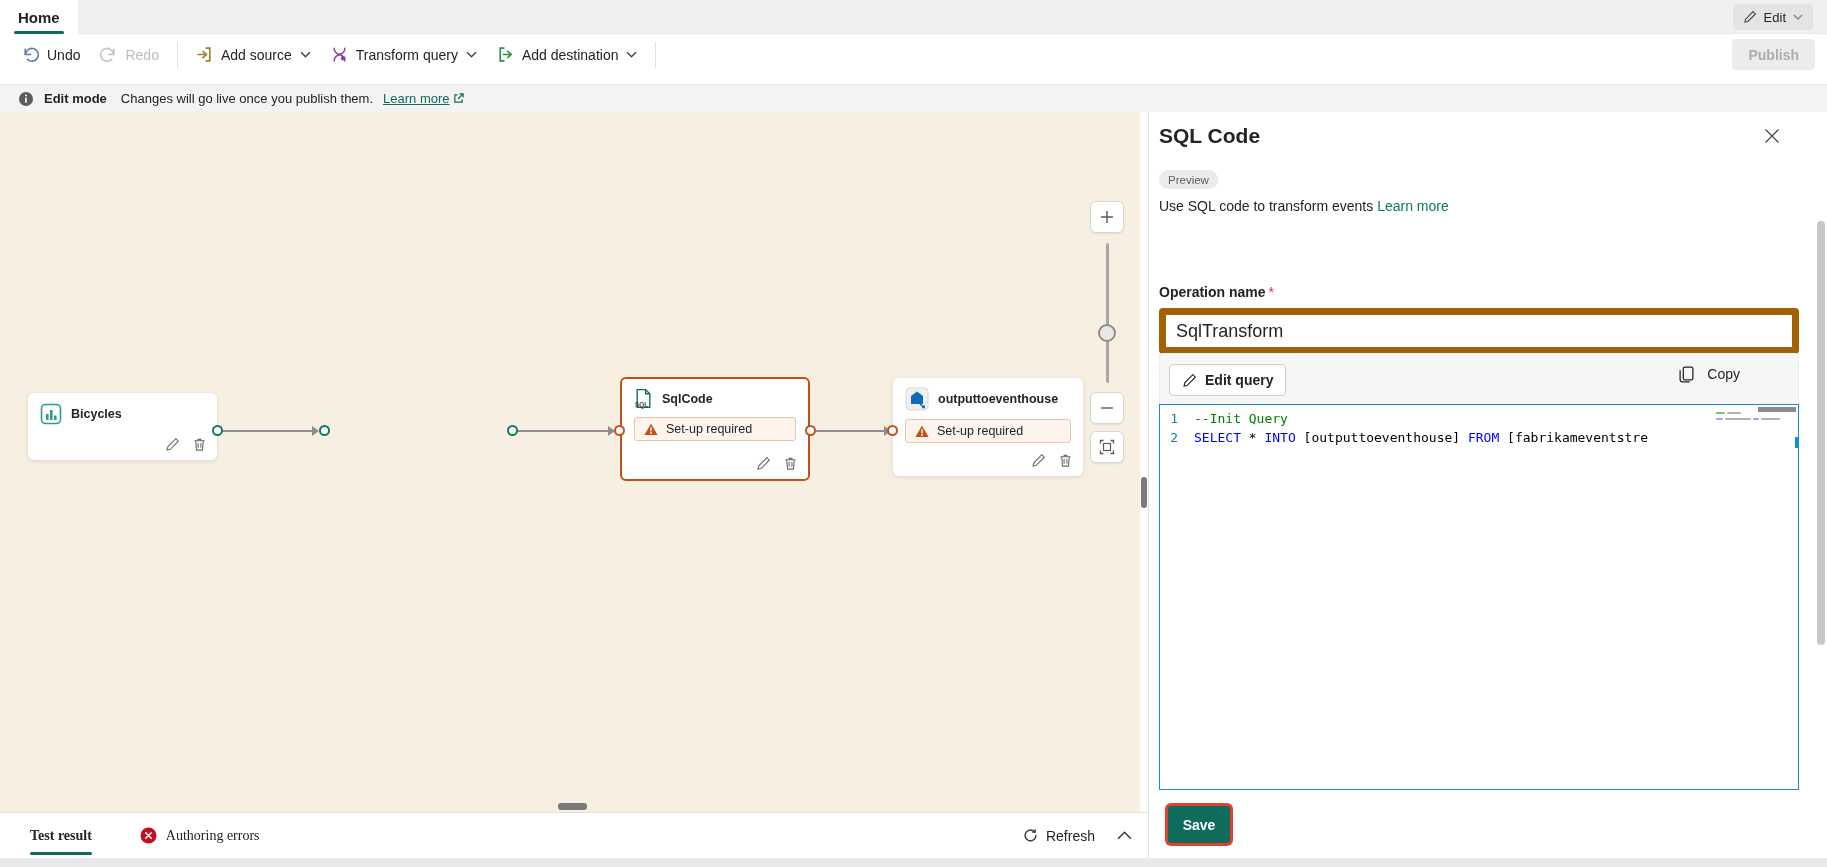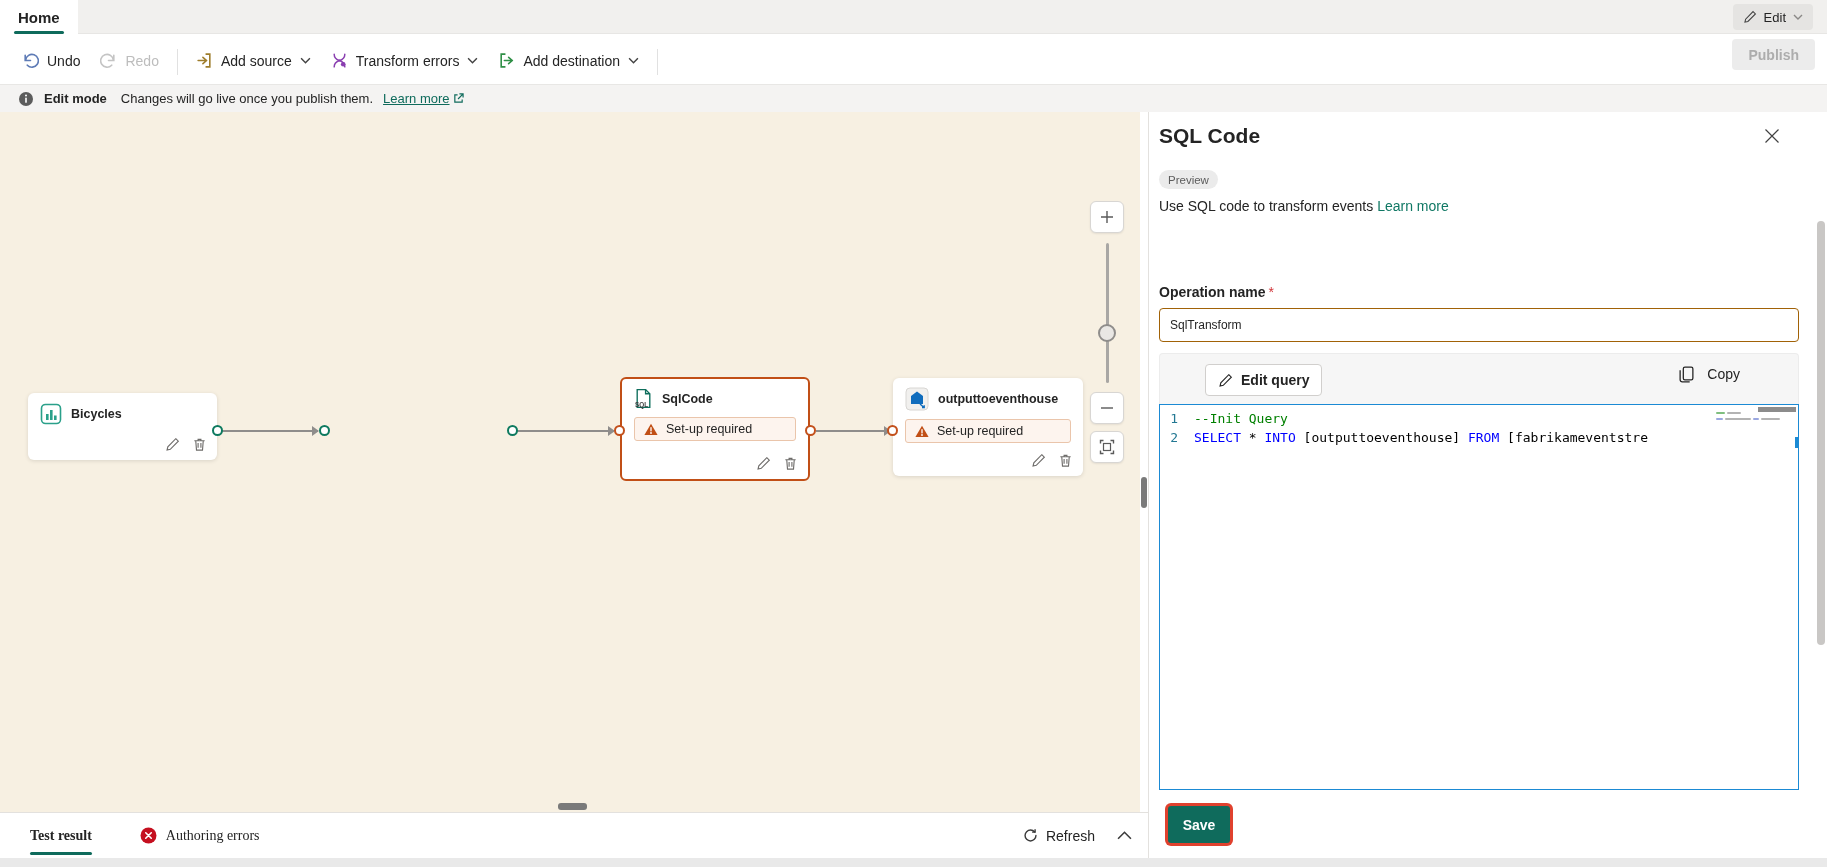--- a/index.html
+++ b/index.html
@@ -6,21 +6,21 @@
   body { margin: 0; background: #e9e9e9; font-family: "Liberation Sans", sans-serif; }
   .app { position: relative; width: 1827px; height: 867px; background: #e9e9e9; overflow: hidden; }
 
   
   .tabbar { position: absolute; top: 0; left: 0; right: 0; height: 34px; background: #f1f0ee; border-bottom: 1px solid #e7e6e4; }
   .tab-home { position: absolute; left: 0; top: 0; height: 34px; padding: 0 18px; background: #ffffff; display: flex; align-items: center; font-size: 15px; font-weight: bold; color: #242424; }
   .tab-home .underline { position: absolute; left: 14px; right: 14px; bottom: 0; height: 3px; background: #0f6b5c; border-radius: 2px; }
   .edit-btn { position: absolute; right: 14px; top: 4px; height: 26px; padding: 0 10px; background: #e5e4e2; border-radius: 4px; display: flex; align-items: center; gap: 7px; font-size: 13px; color: #242424; cursor: pointer; }
 
   
-  .toolbar { position: absolute; top: 34px; left: 0; right: 0; height: 41px; background: #ffffff; display: flex; align-items: flex-end; padding: 0 12px; }
+  .toolbar { position: absolute; top: 34px; left: 0; right: 0; height: 41px; background: #ffffff; display: flex; align-items: center; padding: 0 12px; }
   .tb-btn { display: flex; align-items: center; gap: 8px; font-size: 14px; color: #242424; padding: 6px 10px; border-radius: 4px; cursor: pointer; }
   .tb-btn.disabled { color: #bdbdbd; }
   .tb-sep { width: 1px; height: 26px; background: #e1e1e1; margin: 0 8px; }
   .publish-btn { position: absolute; right: 12px; top: 5px; height: 31px; padding: 0 16px; background: #ececec; color: #adadad; font-size: 14px; font-weight: bold; border-radius: 4px; display: flex; align-items: center; }
   .white-gap { position: absolute; top: 75px; left: 0; right: 0; height: 9px; background: #ffffff; }
 
   
   .banner { position: absolute; top: 84px; left: 0; right: 0; height: 28px; background: #f4f3f2; border-top: 1px solid #e8e7e5; display: flex; align-items: center; padding-left: 18px; font-size: 13px; color: #242424; }
   .banner b { margin: 0 14px 0 10px; }
   .banner .lm { color: #0f6b5c; text-decoration: underline; margin-left: 10px; display: flex; align-items: center; gap: 3px; cursor: pointer; }
@@ -61,23 +61,23 @@
 
   
   .panel { position: absolute; left: 1148px; top: 0; width: 679px; height: 746px; background: #ffffff; border-left: 1px solid #e3e1de; }
   .panel-title { position: absolute; left: 10px; top: 12px; font-size: 21px; font-weight: bold; color: #242424; }
   .panel-close { position: absolute; left: 612px; top: 13px; width: 22px; height: 22px; color: #424242; cursor: pointer; display: flex; align-items: center; justify-content: center; }
   .badge { position: absolute; left: 10px; top: 58px; height: 19px; background: #ebebeb; border-radius: 10px; padding: 0 9px; font-size: 11.5px; color: #5c5c5c; display: flex; align-items: center; }
   .panel-desc { position: absolute; left: 10px; top: 86px; font-size: 14px; color: #242424; }
   .panel-desc .lm { color: #107864; cursor: pointer; }
   .op-label { position: absolute; left: 10px; top: 172px; font-size: 14px; font-weight: bold; color: #242424; }
   .op-label .req { color: #d13438; font-weight: normal; margin-left: 3px; }
-  .op-input { position: absolute; left: 10px; top: 196px; width: 640px; height: 33px; border: 1px solid #a16207; border-radius: 4px; font-size: 12px; font-family: "Liberation Sans", sans-serif; color: #242424; padding: 16px 10px; background: #fff; }
+  .op-input { position: absolute; left: 10px; top: 196px; width: 640px; height: 33px; border: 7px solid #a16207; border-radius: 4px; font-size: 18px; font-family: "Liberation Sans", sans-serif; color: #242424; padding: 16px 10px; background: #fff; }
   .query-strip { position: absolute; left: 10px; top: 241px; width: 640px; height: 51px; background: #f6f6f6; border: 1px solid #ececec; border-bottom: none; border-radius: 4px 4px 0 0; }
-  .editq-btn { position: absolute; left: 9px; top: 10px; height: 32px; background: #ffffff; border: 1px solid #d1cfcd; border-radius: 4px; display: flex; align-items: center; gap: 8px; padding: 0 12px; font-size: 14px; font-weight: bold; color: #242424; cursor: pointer; margin-left: 36px; }
+  .editq-btn { position: absolute; left: 9px; top: 10px; height: 32px; background: #ffffff; border: 1px solid #d1cfcd; border-radius: 4px; display: flex; align-items: center; gap: 8px; padding: 0 12px; font-size: 14px; font-weight: bold; color: #242424; cursor: pointer; }
   .copy-btn { position: absolute; right: 58px; top: 12px; display: flex; gap: 13px; font-size: 14px; color: #242424; cursor: pointer; }
 
   .editor { position: absolute; left: 10px; top: 292px; width: 640px; height: 386px; background: #ffffff; border: 1px solid #1b8ad4; overflow: hidden; }
   .code-line { display: flex; white-space: pre; font-family: "DejaVu Sans Mono", "Liberation Mono", monospace; font-size: 13px; line-height: 19px; }
   .lnum { width: 34px; text-align: right; padding-right: 16px; color: #237893; flex: 0 0 auto; }
   .kw { color: #0000ff; } .cm { color: #008000; } .pt { color: #000000; }
   .editor-pad { padding-top: 4px; }
   .minimap { position: absolute; right: 18px; top: 3px; width: 64px; height: 40px; }
   .mm { position: absolute; height: 2px; border-radius: 1px; }
   .vscroll-thumb { position: absolute; right: 2px; top: 2px; width: 38px; height: 5px; background: #8c8c8c; }
@@ -150,21 +150,21 @@
         <svg width="17" height="17" viewBox="0 0 16 16">
             <g stroke="#8a3fb0" stroke-width="1.4" fill="none" stroke-linecap="round">
               <path d="M8 8C5 7 3 5 3 2"></path>
               <path d="M8 8c3-1 5-3 5-6"></path>
               <path d="M8 8c-3 1-5 3-5 6"></path>
               <path d="M8 8c3 1 5 3 5 6"></path>
             </g>
             <circle cx="11.5" cy="11.5" r="2.2" fill="#8a3fb0"></circle>
           </svg>
       </span>
-      <span>Transform errors</span>
+      <span>Transform query</span>
       <span>
         <svg width="11" height="7" viewBox="0 0 10 6">
             <path d="M1 1l4 4 4-4" fill="none" stroke="#424242" stroke-width="1.3"></path>
           </svg>
       </span>
     </div>
     <div class="tb-btn">
       <span>
         <svg width="17" height="17" viewBox="0 0 16 16">
             <path d="M7 2H3v12h4" fill="none" stroke="#2f8f46" stroke-width="1.5"></path>

